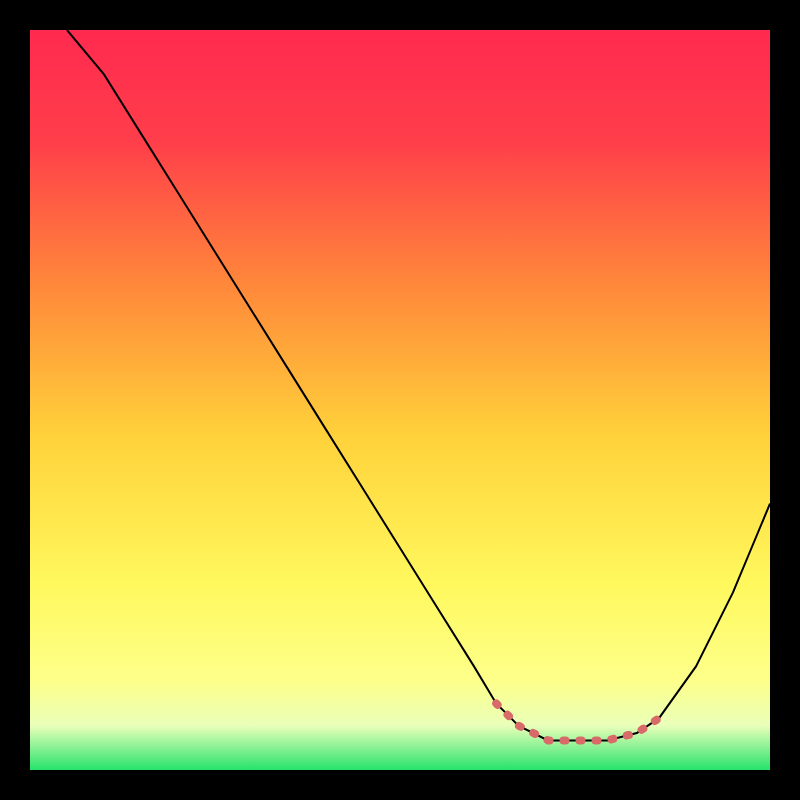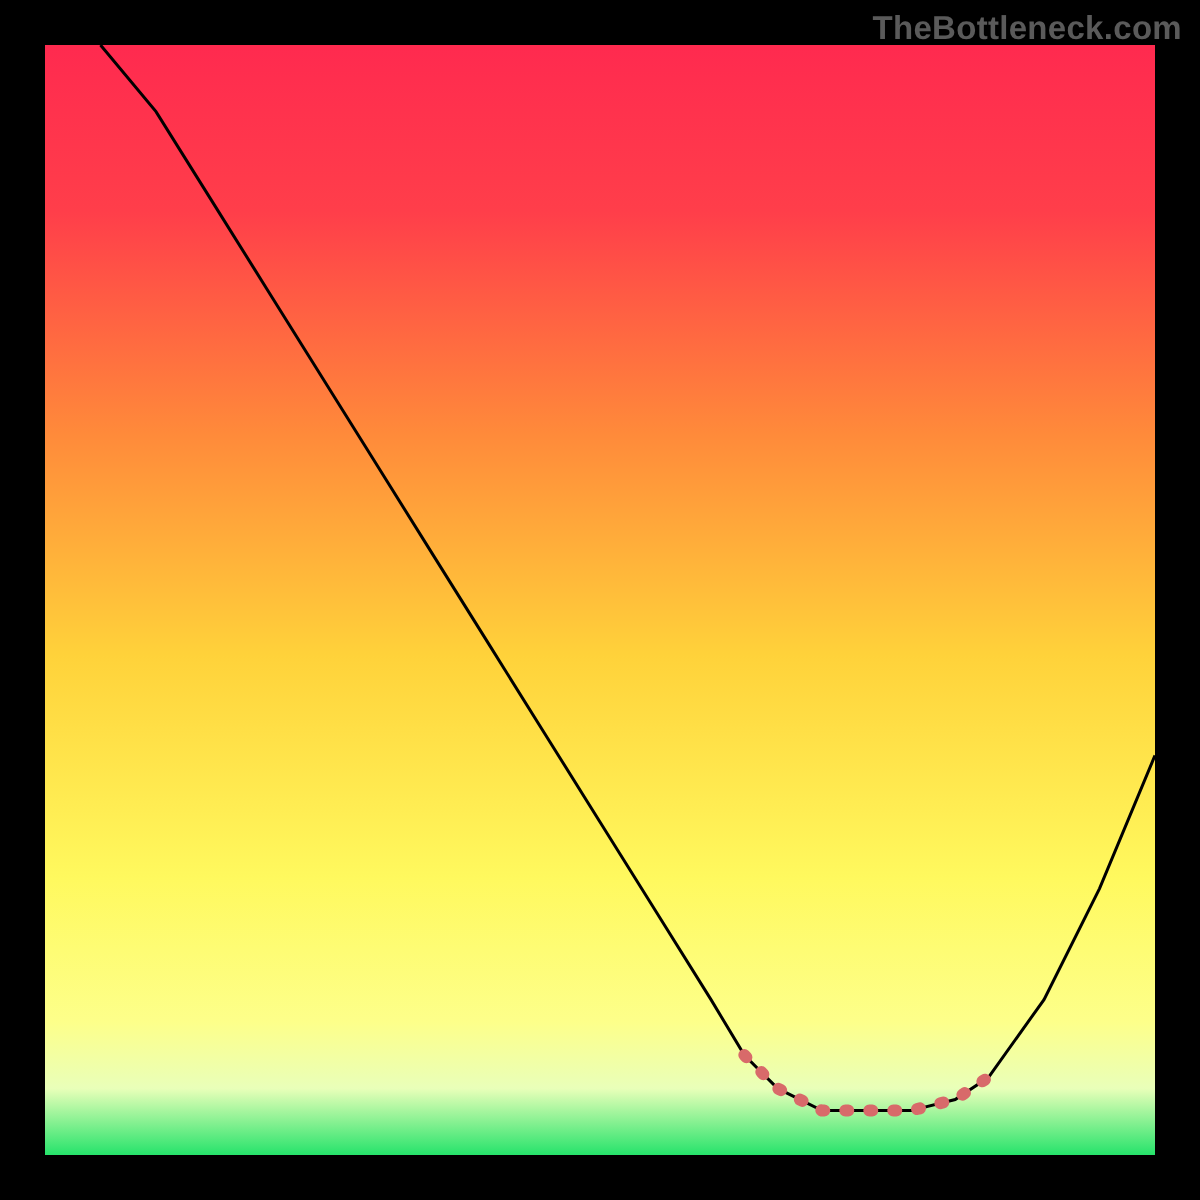--- a/index.html
+++ b/index.html
@@ -32,21 +32,20 @@
     top: 30px;
     width: 740px;
     height: 740px;
     display: block;
   }
 </style>
 </head>
 <body>
 
 <div class="frame">
-  <div class="attribution">TheBottleneck.com</div>
   <svg class="plot" viewBox="0 0 740 740">
     <defs>
       <linearGradient id="bg-grad" x1="0" y1="0" x2="0" y2="1">
           <stop offset="0.0%" stop-color="#ff2a4f"></stop>
           <stop offset="15.0%" stop-color="#ff3e4a"></stop>
           <stop offset="35.0%" stop-color="#ff8a3a"></stop>
           <stop offset="55.0%" stop-color="#ffd23a"></stop>
           <stop offset="75.0%" stop-color="#fff95e"></stop>
           <stop offset="88.0%" stop-color="#fdff8a"></stop>
           <stop offset="94.0%" stop-color="#e9ffb9"></stop>

